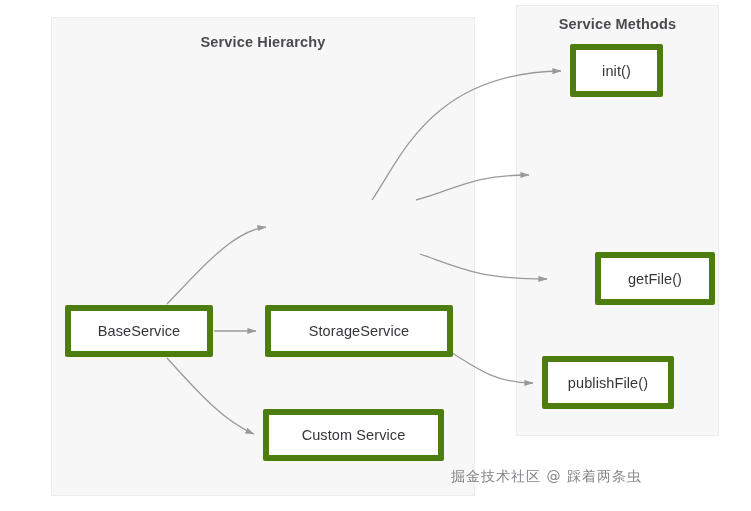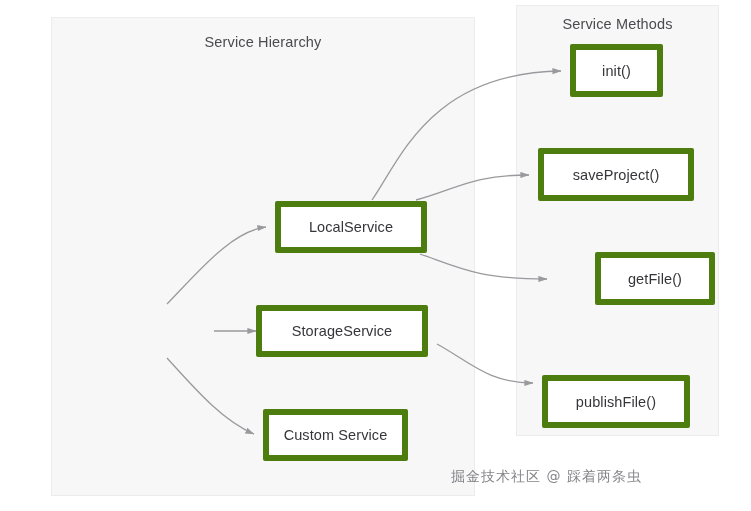--- a/index.html
+++ b/index.html
@@ -13,20 +13,21 @@
     height: 511px;
     background: #ffffff;
     font-family: "Liberation Sans", "DejaVu Sans", sans-serif;
     overflow: hidden;
   }
   .panel {
     position: absolute;
     background: #f7f7f8;
     border: 1px solid #ececed;
     box-sizing: border-box;
+    font-weight: bold;
   }
   #panel-hierarchy {
     left: 51px;
     top: 17px;
     width: 424px;
     height: 479px;
   }
   #panel-methods {
     left: 516px;
     top: 5px;
@@ -55,28 +56,28 @@
     justify-content: center;
     font-size: 14.5px;
     color: #36363a;
     letter-spacing: 0.1px;
     z-index: 3;
   }
 
   
   #node-base      { left: 65px;  top: 305px; width: 148px; height: 52px; }
   #node-local     { left: 275px; top: 201px; width: 152px; height: 52px; }
-  #node-storage   { left: 256px; top: 305px; width: 172px; height: 52px; text-align: right; }
-  #node-custom    { left: 263px; top: 409px; width: 145px; height: 52px; }
+  #node-storage   { left: 265px; top: 305px; width: 188px; height: 52px; text-align: right; }
+  #node-custom    { left: 263px; top: 409px; width: 181px; height: 52px; }
 
   
   #node-init        { left: 570px; top: 44px;  width: 93px;  height: 53px; }
   #node-saveproject { left: 538px; top: 148px; width: 156px; height: 53px; }
   #node-getfile     { left: 556px; top: 252px; width: 120px; height: 53px; margin-left: 39px; }
-  #node-publishfile { left: 542px; top: 356px; width: 148px; height: 53px; margin-top: 19px; }
+  #node-publishfile { left: 542px; top: 356px; width: 132px; height: 53px; }
 
   #edges {
     position: absolute;
     left: 0; top: 0;
     width: 751px;
     height: 511px;
     z-index: 2;
     pointer-events: none;
   }
   .edge {
@@ -126,35 +127,32 @@
 
     <path class="edge" d="M 372,200 C 400,160 430,73 561,71" marker-end="url(#arrowhead)"></path>
 
     <path class="edge" d="M 416,200 C 455,190 470,175 529,175" marker-end="url(#arrowhead)"></path>
 
     <path class="edge" d="M 420,254 C 460,268 478,279 547,279" marker-end="url(#arrowhead)"></path>
 
     <path class="edge" d="M 437,344 C 470,362 488,383 533,383" marker-end="url(#arrowhead)"></path>
   </svg>
 
-  <div class="node" id="node-local">
-    <span>LocalService</span>
+  <div class="node" id="node-base">
+    <span>BaseService</span>
   </div>
   <div class="node" id="node-storage">
     <span>StorageService</span>
   </div>
   <div class="node" id="node-custom">
     <span>Custom Service</span>
   </div>
 
   <div class="node" id="node-init">
     <span>init()</span>
-  </div>
-  <div class="node" id="node-saveproject">
-    <span>saveProject()</span>
   </div>
   <div class="node" id="node-getfile">
     <span>getFile()</span>
   </div>
   <div class="node" id="node-publishfile">
     <span>publishFile()</span>
   </div>
 
   <div id="watermark">掘金技术社区 @ 踩着两条虫</div>
 

